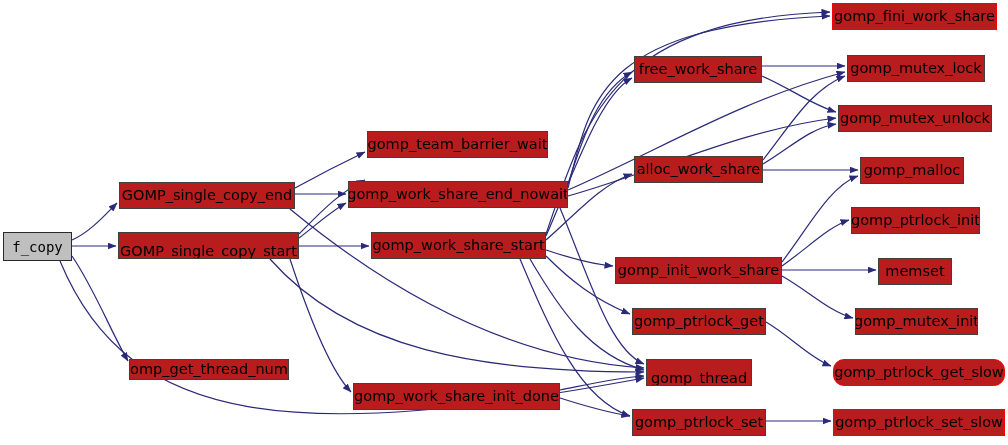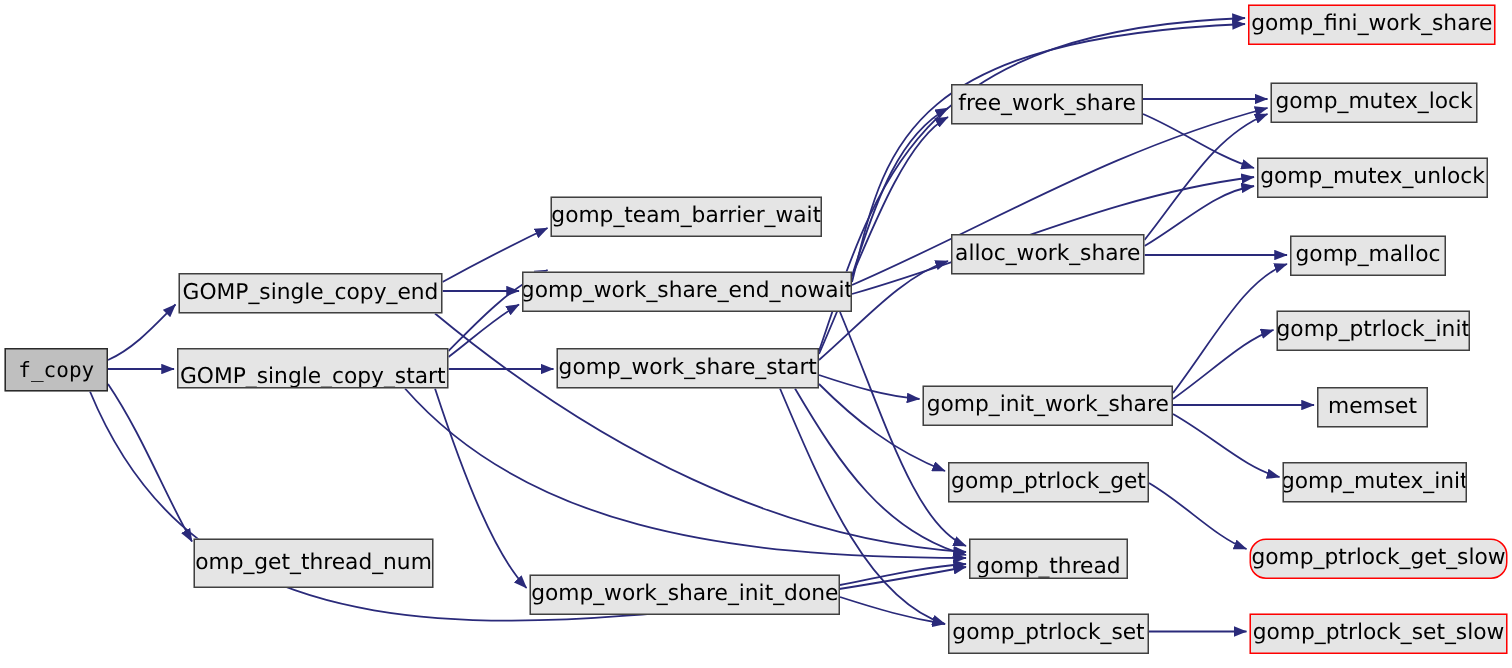--- a/index.html
+++ b/index.html
@@ -30,21 +30,21 @@
     top: 0;
     width: 1008px;
     height: 445px;
   }
   .node {
     position: absolute;
     box-sizing: border-box;
     display: flex;
     align-items: center;
     justify-content: center;
-    background: #e5e5e5;
+    background: #b91c1c;
     border: 1px solid #404040;
     white-space: nowrap;
     overflow: hidden;
   }
   .node .node-label {
     font-size: 14.5px;
     line-height: 1;
     color: #000000;
     letter-spacing: 0px;
   }
@@ -113,21 +113,21 @@
   <div id="node-layer">
       <div class="node root" style="left: 3px; top: 232px; width: 69px; height: 29px;">
         <span class="node-label">f_copy</span>
       </div>
       <div class="node" style="left: 119px; top: 182px; width: 176px; height: 27px;">
         <span class="node-label">GOMP_single_copy_end</span>
       </div>
       <div class="node" style="left: 118px; top: 232px; width: 181px; height: 27px; align-items: flex-end;">
         <span class="node-label">GOMP_single_copy_start</span>
       </div>
-      <div class="node" style="left: 129px; top: 359px; width: 160px; height: 33px;">
+      <div class="node" style="left: 129px; top: 359px; width: 160px; height: 21px;">
         <span class="node-label">omp_get_thread_num</span>
       </div>
       <div class="node" style="left: 367px; top: 131px; width: 181px; height: 27px;">
         <span class="node-label">gomp_team_barrier_wait</span>
       </div>
       <div class="node" style="left: 348px; top: 181px; width: 220px; height: 27px;">
         <span class="node-label">gomp_work_share_end_nowait</span>
       </div>
       <div class="node" style="left: 371px; top: 232px; width: 175px; height: 27px;">
         <span class="node-label">gomp_work_share_start</span>

